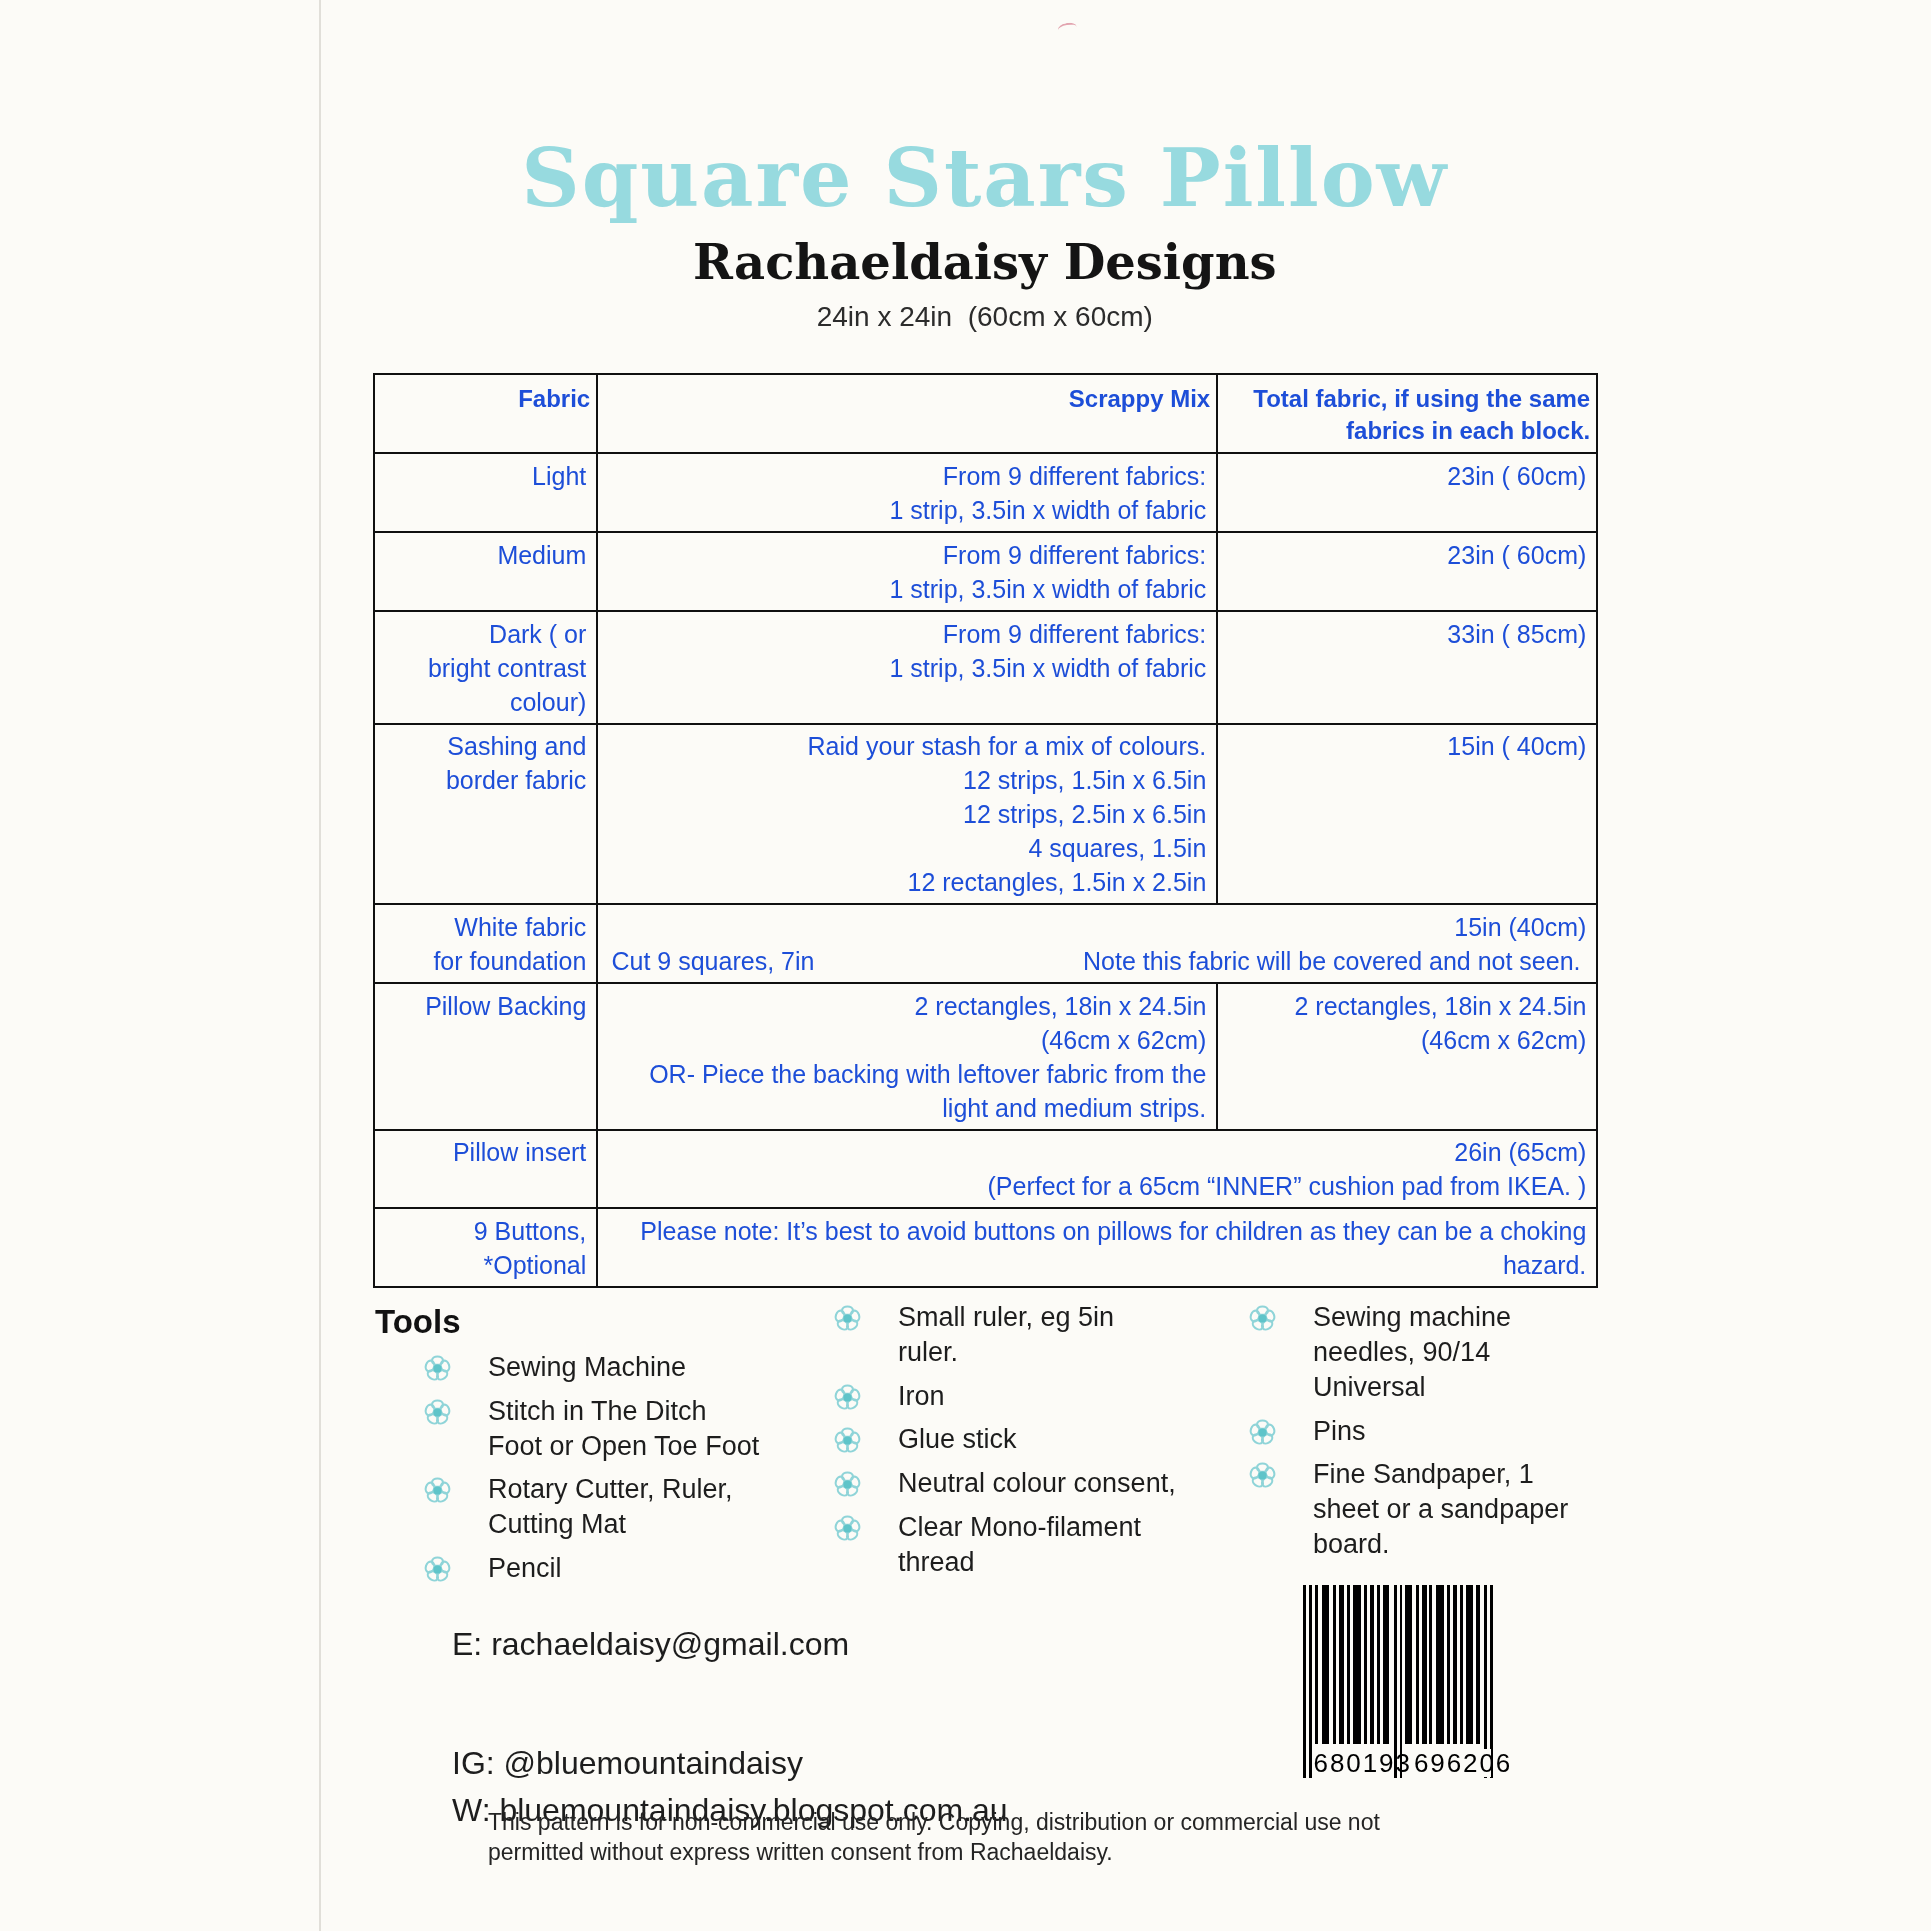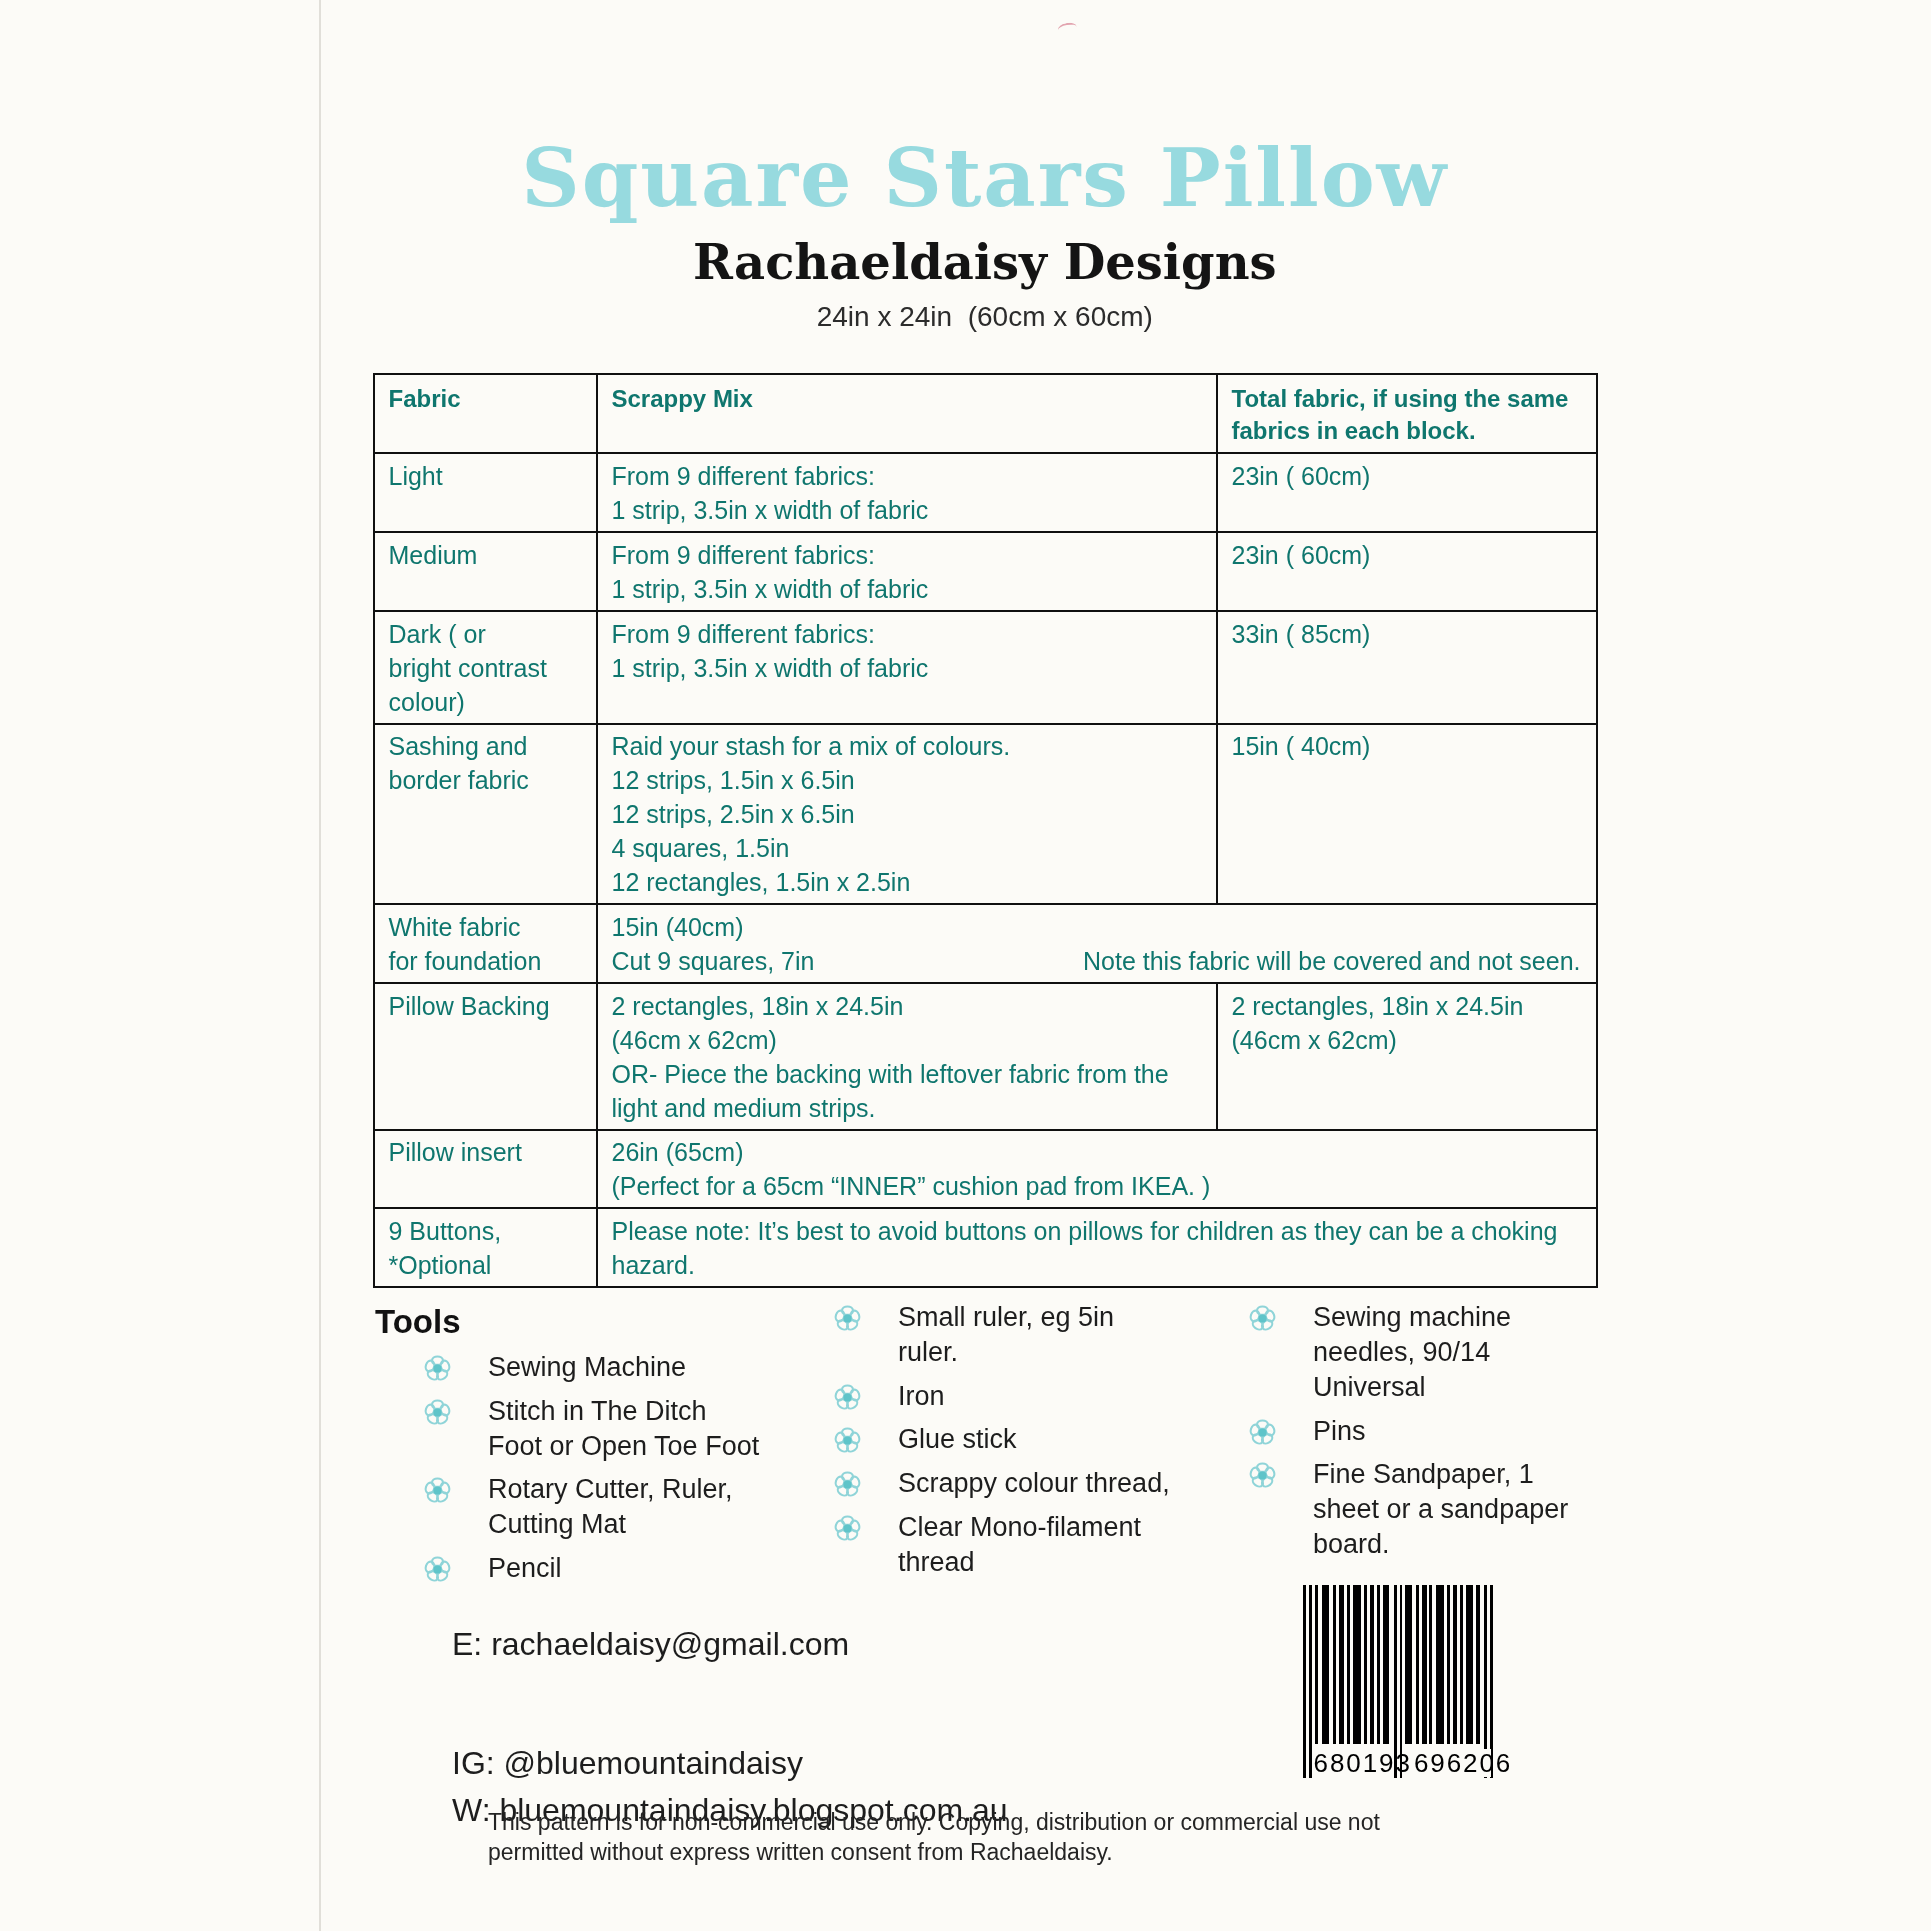--- a/index.html
+++ b/index.html
@@ -20,23 +20,23 @@
   .doc-title{margin:0; font-family:"DejaVu Serif", serif; font-weight:bold;
     font-size:81px; line-height:1.1; letter-spacing:1.9px; color:var(--accent,#97dadf);}
   .doc-brand{margin:15.4px 0 0; font-family:"DejaVu Serif", serif; font-weight:bold;
     font-size:48px; line-height:1.05; color:#141414; letter-spacing:0;}
   .doc-size{margin:13.5px 0 0; font-size:28px; color:#2c2c2c; white-space:pre;}
 
   
   table.fabric{position:absolute; left:373px; top:373px; width:1223px;
     border-collapse:collapse; table-layout:fixed; background:transparent;}
   table.fabric th, table.fabric td{
-    border:2.9px solid #101010; vertical-align:top; text-align:left;
+    border:2.9px solid #101010; vertical-align:top; text-align:right;
     padding:4.8px 9.7px 3.9px 13.5px; font-size:25px; line-height:34px;
-    color:#0f766e; overflow:hidden;}
+    color:#1d4ed8; overflow:hidden;}
   table.fabric th{font-weight:bold; font-size:24px; line-height:32px; padding:7.7px 5.8px 5.8px 13.5px;}
   .pre{white-space:pre-line;}
   tr.h-hdr{height:78px;} tr.h-a{height:77px;} tr.h-dark{height:111px;}
   tr.h-sash{height:179px;} tr.h-back{height:145px;}
   .flexline{display:flex; align-items:baseline;}
   .flexline .note{margin-left:auto; padding-right:5.8px;}
 
   
   .tools-heading{position:absolute; left:375px; top:1303px; font-size:33px;
     font-weight:bold; color:#121212;}
@@ -216,21 +216,21 @@
     <div class="tool-item">
       <svg class="fl" viewBox="0 0 26 26">
           <use href="#flower"></use>
         </svg>
       <span class="tool-label">Glue stick</span>
     </div>
     <div class="tool-item">
       <svg class="fl" viewBox="0 0 26 26">
           <use href="#flower"></use>
         </svg>
-      <span class="tool-label">Scrappy colour thread,</span>
+      <span class="tool-label">Neutral colour consent,</span>
     </div>
     <div class="tool-item">
       <svg class="fl" viewBox="0 0 26 26">
           <use href="#flower"></use>
         </svg>
       <span class="tool-label">Clear Mono-filament
 thread</span>
     </div>
   </div>
 

